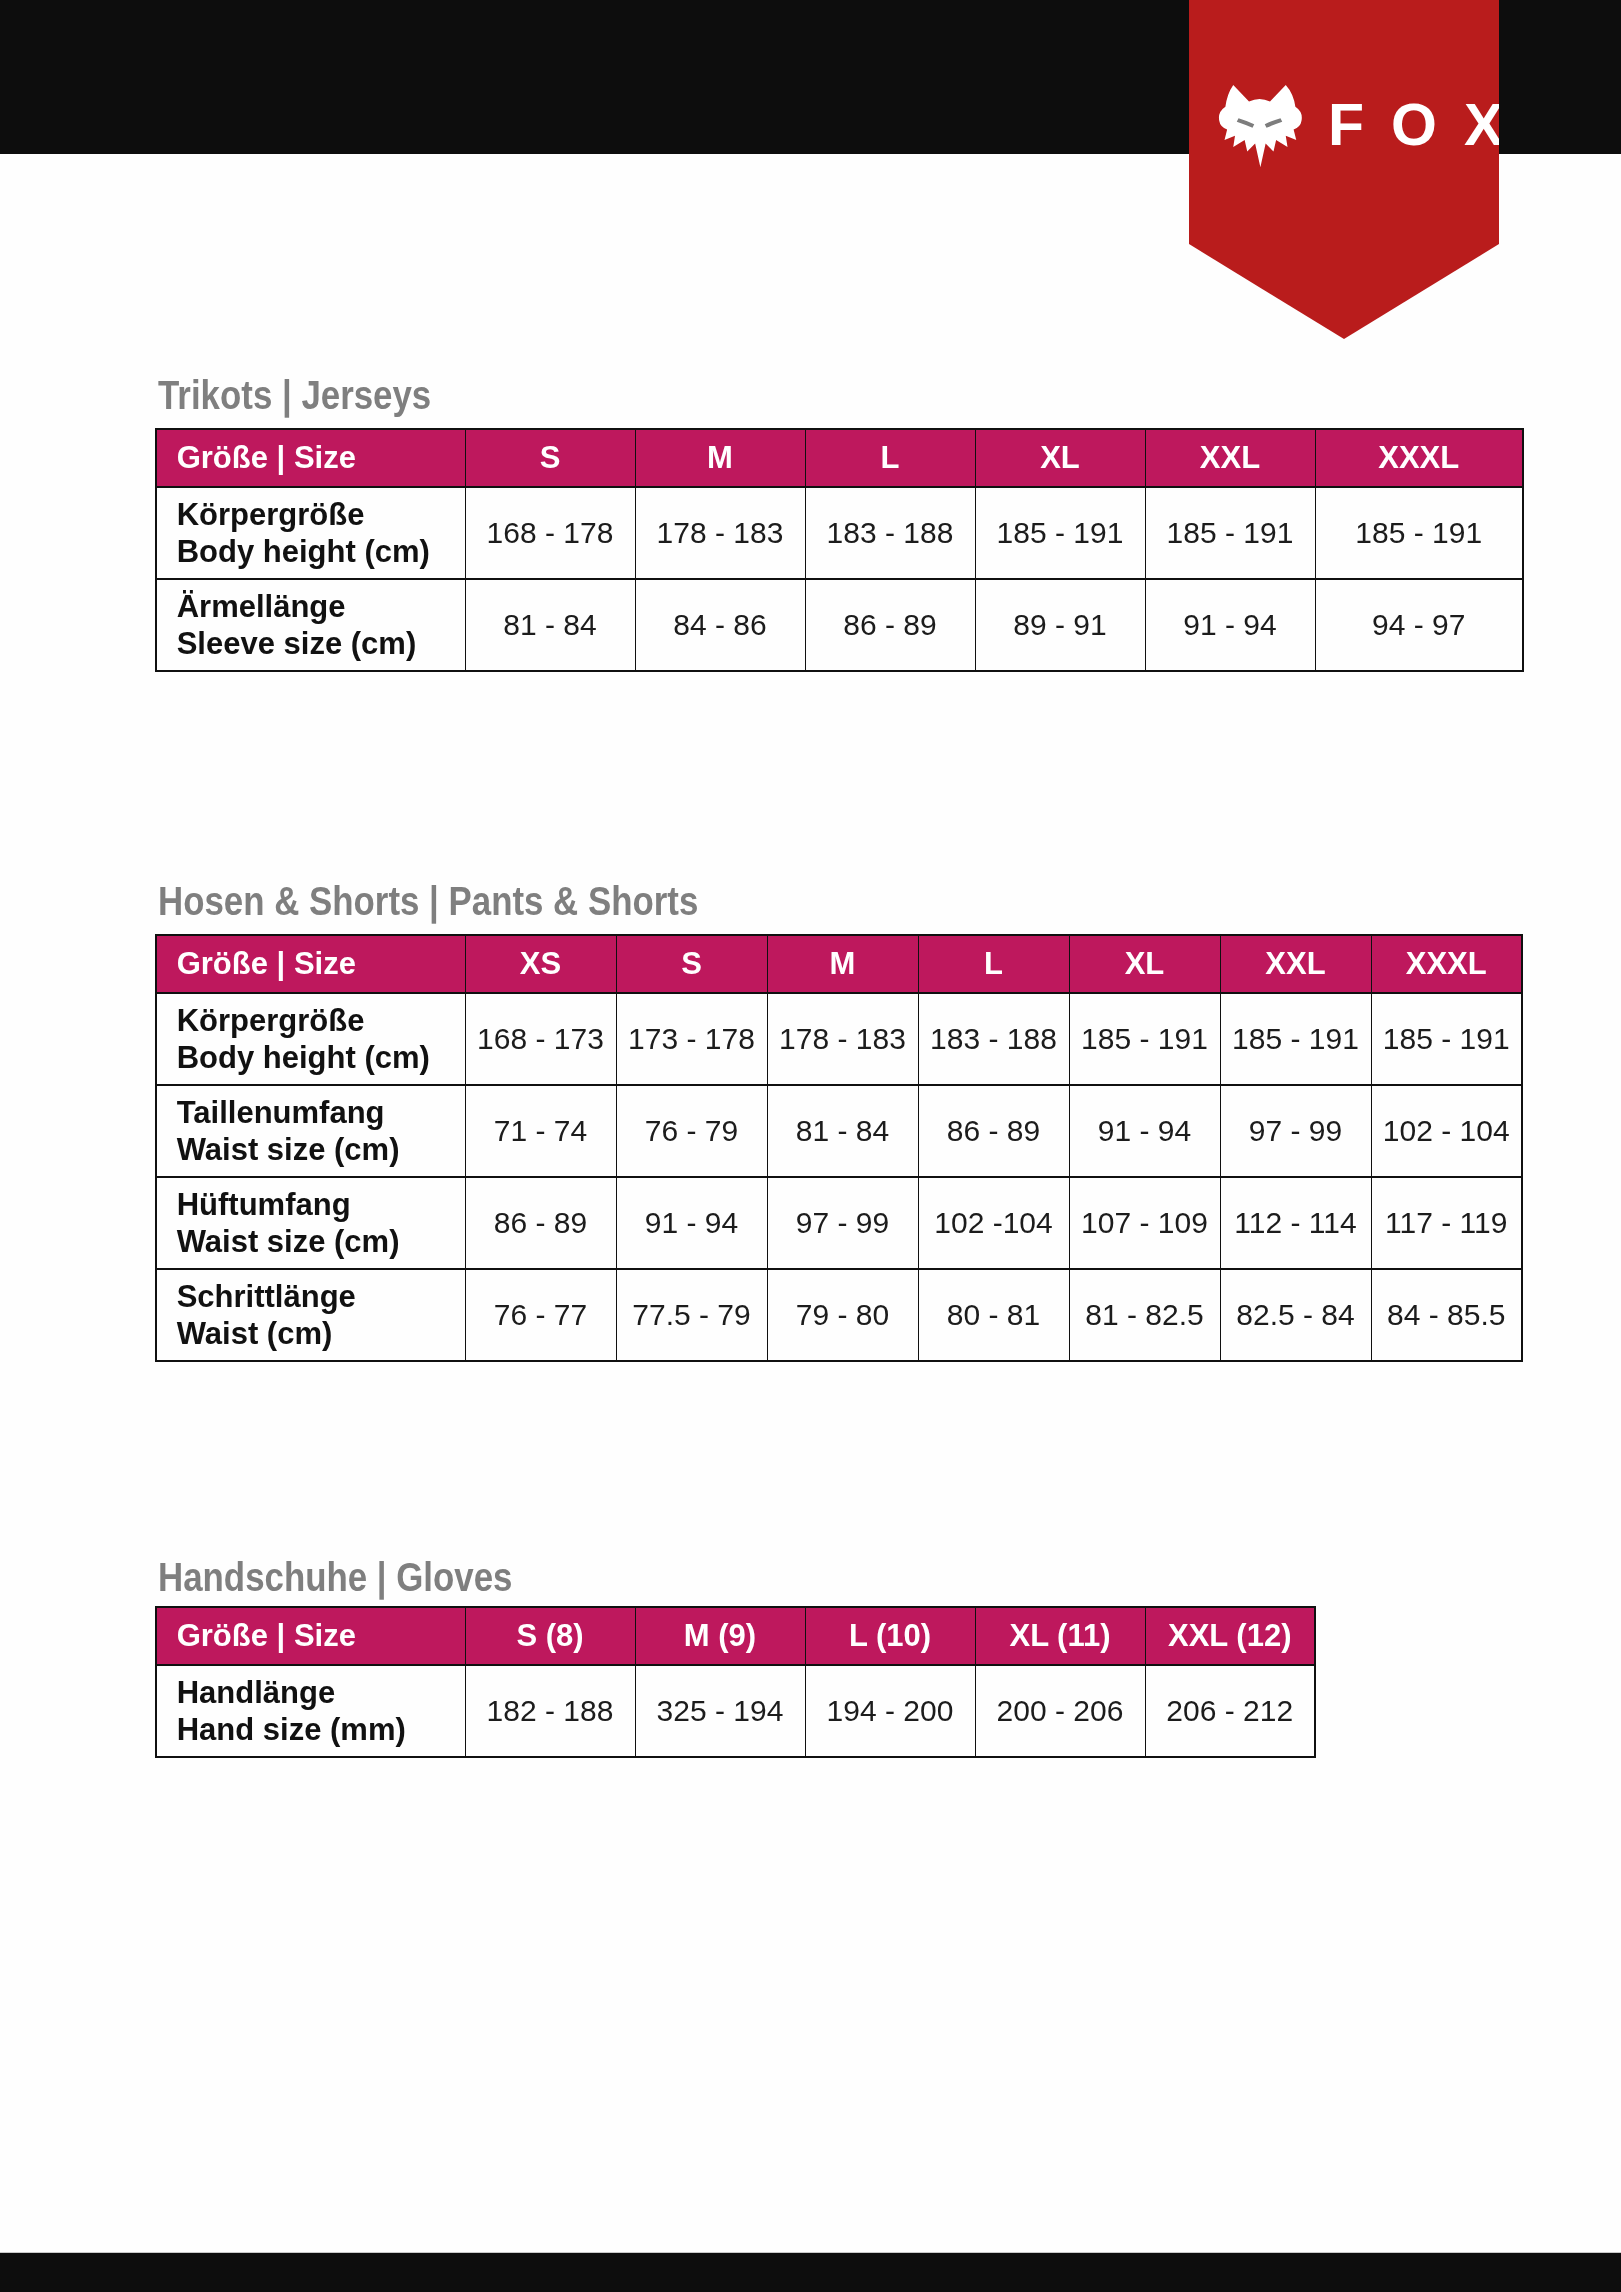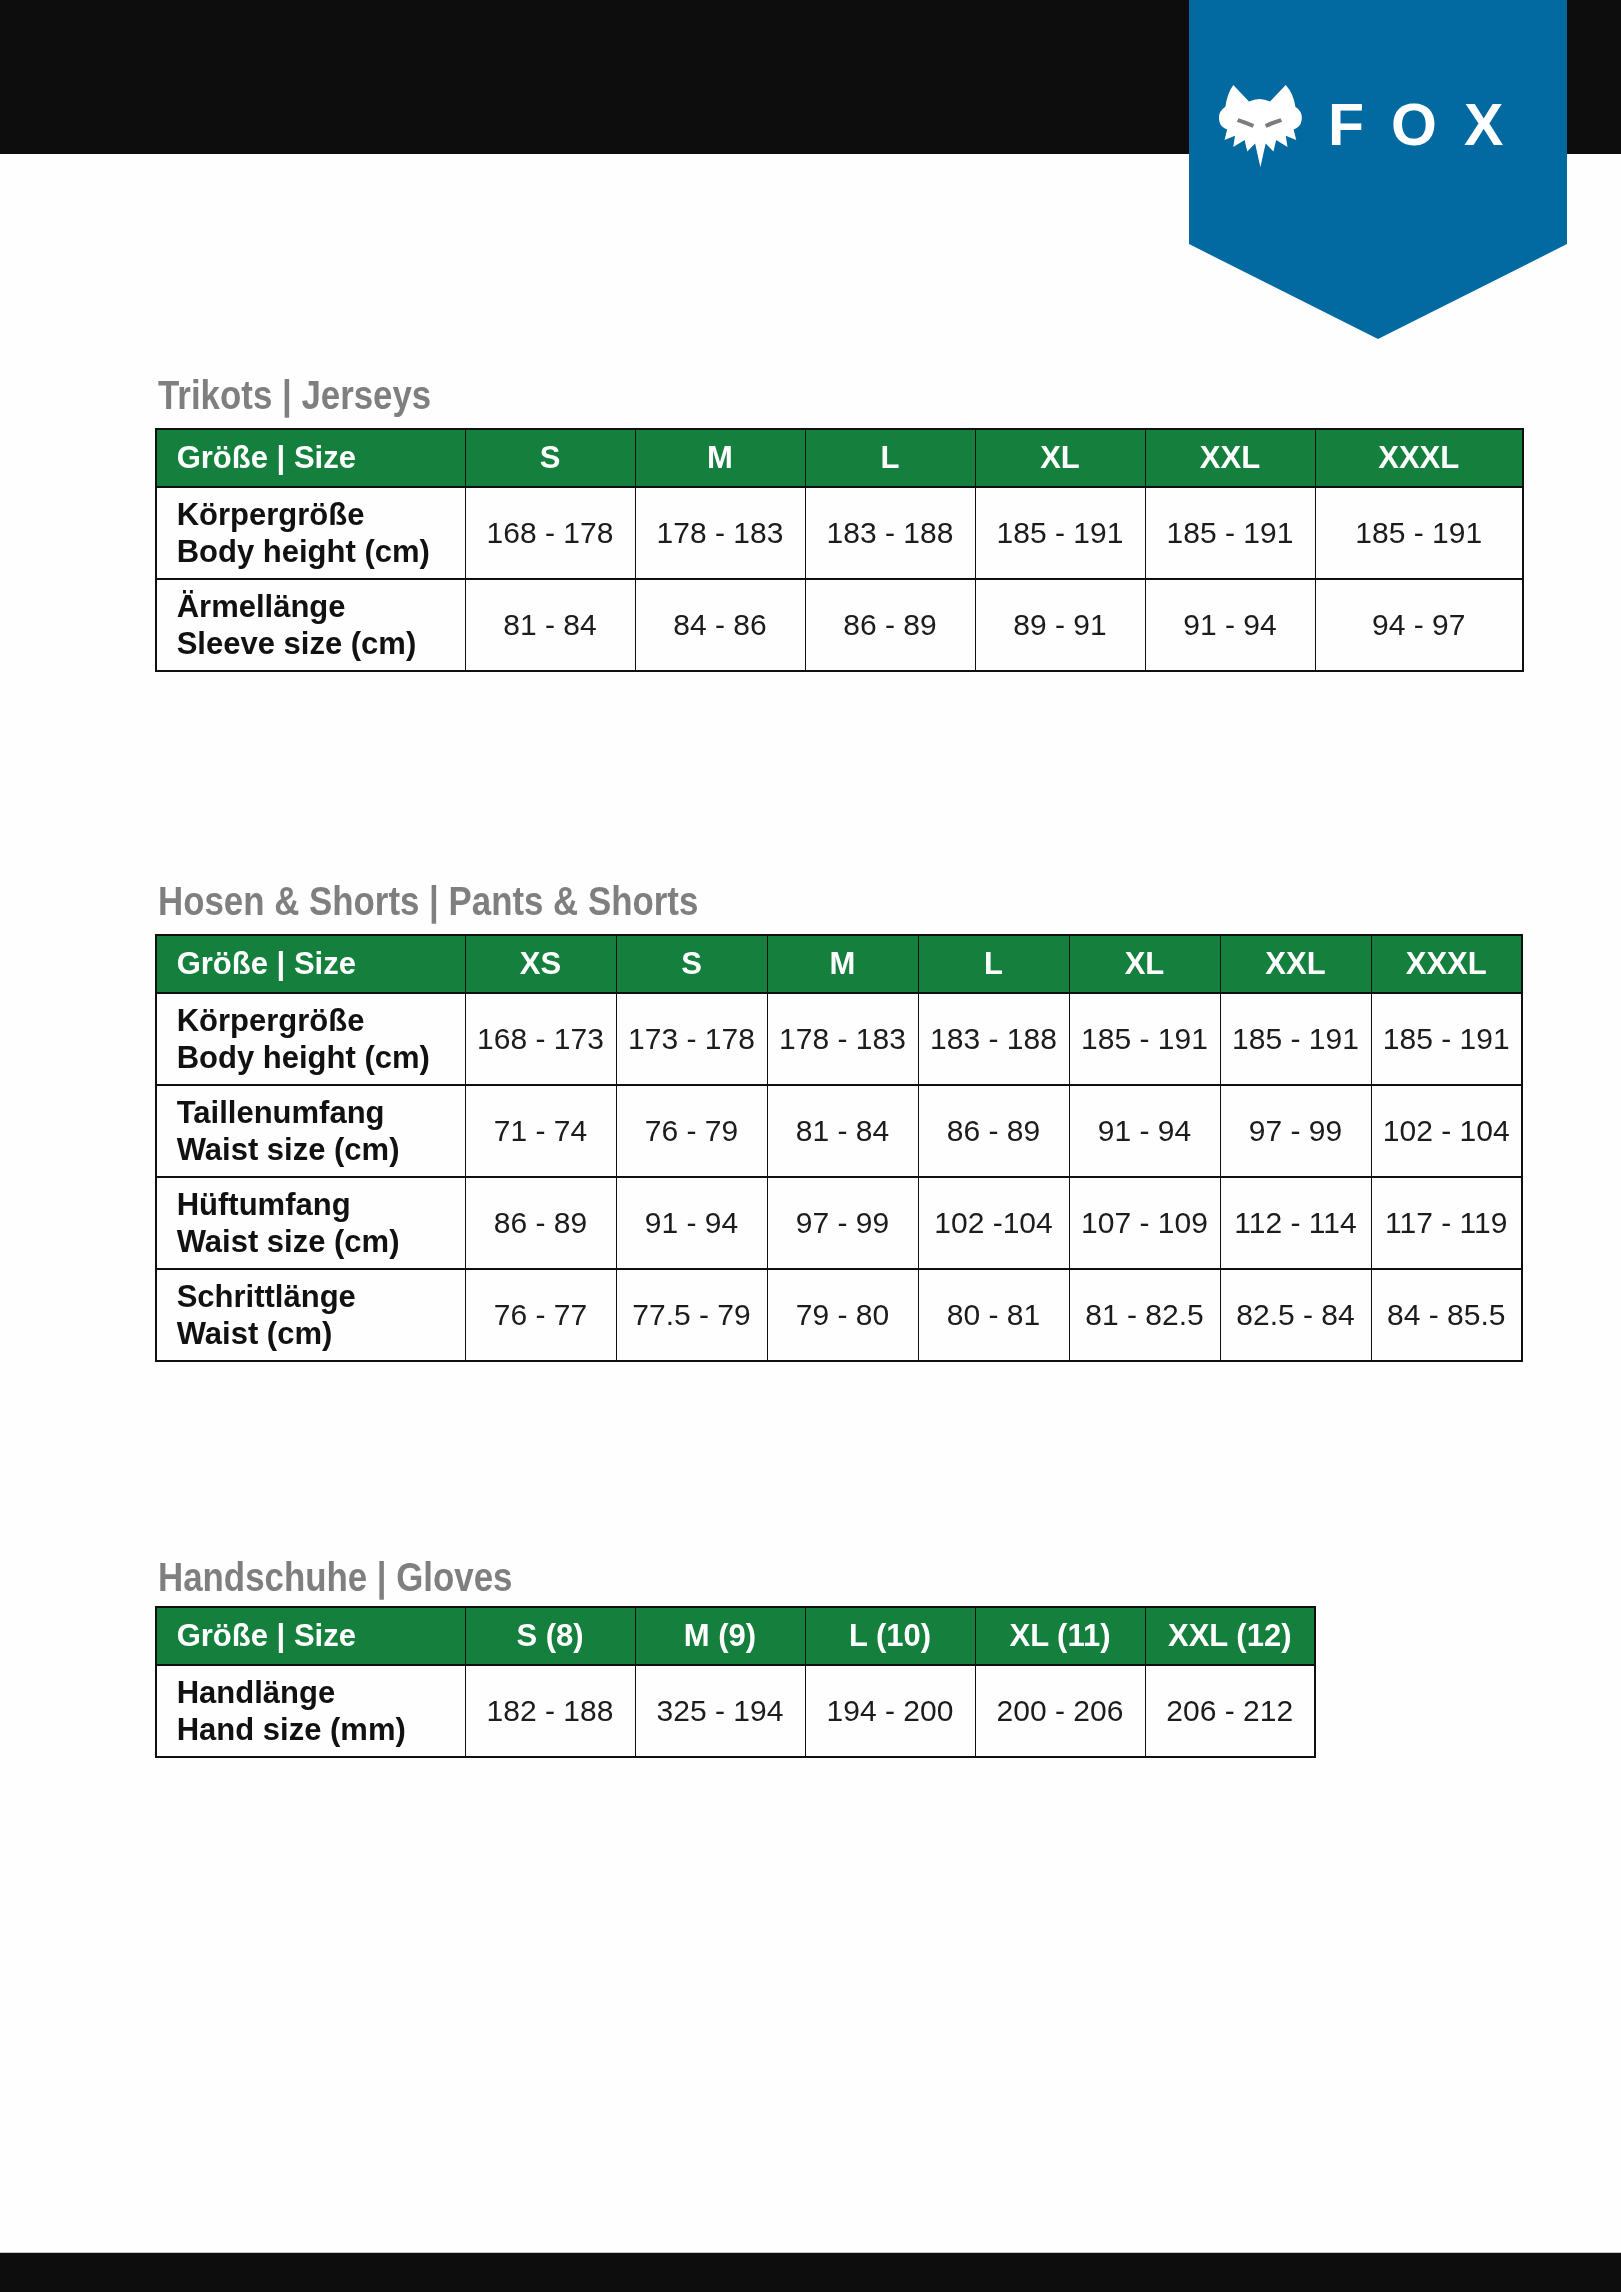--- a/index.html
+++ b/index.html
@@ -12,21 +12,21 @@
   .top-bar{position:absolute;left:0;top:0;width:1621px;height:154px;background:#0d0d0d;}
   .page-title{
     position:absolute;left:157px;top:91px;font-size:56px;font-weight:bold;color:#ffffff;
     letter-spacing:0.9px;white-space:nowrap;line-height:1;
   }
   .page-subtitle{
     position:absolute;left:199px;top:179px;font-size:63px;font-weight:bold;color:#0d0d0d;
     white-space:nowrap;line-height:1;
   }
   .pennant{
-    position:absolute;left:1189px;top:0;width:378px;height:339px;background:#0369a1;
+    position:absolute;left:1189px;top:0;width:310px;height:339px;background:#b91c1c;
     clip-path:polygon(0 0,100% 0,100% 72%,50% 100%,0 72%);
   }
   .pennant-inner{
     position:absolute;left:0;top:79px;width:100%;height:93px;
     display:flex;align-items:center;justify-content:flex-start;padding-left:25px;box-sizing:border-box;
   }
   .fox-head{width:91px;height:88px;flex:0 0 auto;}
   .wordmark{
     color:#ffffff;font-size:59px;font-weight:bold;letter-spacing:27px;margin-left:23px;
     line-height:1;white-space:nowrap;
@@ -46,21 +46,21 @@
   }
   #table-jerseys{left:155px;top:428px;width:1368px;}
   #table-pants{left:155px;top:934px;width:1368px;}
   #table-gloves{left:155px;top:1606px;width:1160px;}
   .size-chart th,.size-chart td{
     border-left:1.8px solid #101010;border-right:1.8px solid #101010;
     border-top:2.7px solid #101010;border-bottom:2.7px solid #101010;
     overflow:hidden;
   }
   .size-chart thead th{
-    background:#15803d;color:#ffffff;font-weight:bold;font-size:31px;
+    background:#be185d;color:#ffffff;font-weight:bold;font-size:31px;
     text-align:center;height:56px;padding:0;
   }
   .size-chart thead th.label-col{text-align:left;padding-left:19.7px;}
   .size-chart td{
     font-size:30px;color:#1c1c1c;text-align:center;height:90px;padding:0;
     font-weight:normal;
   }
   .size-chart td.label-col{text-align:left;padding-left:19.7px;}
   .size-chart tr.short td{height:59px;}
   .lbl-de,.lbl-en{font-size:31px;font-weight:bold;color:#111111;line-height:37px;}

